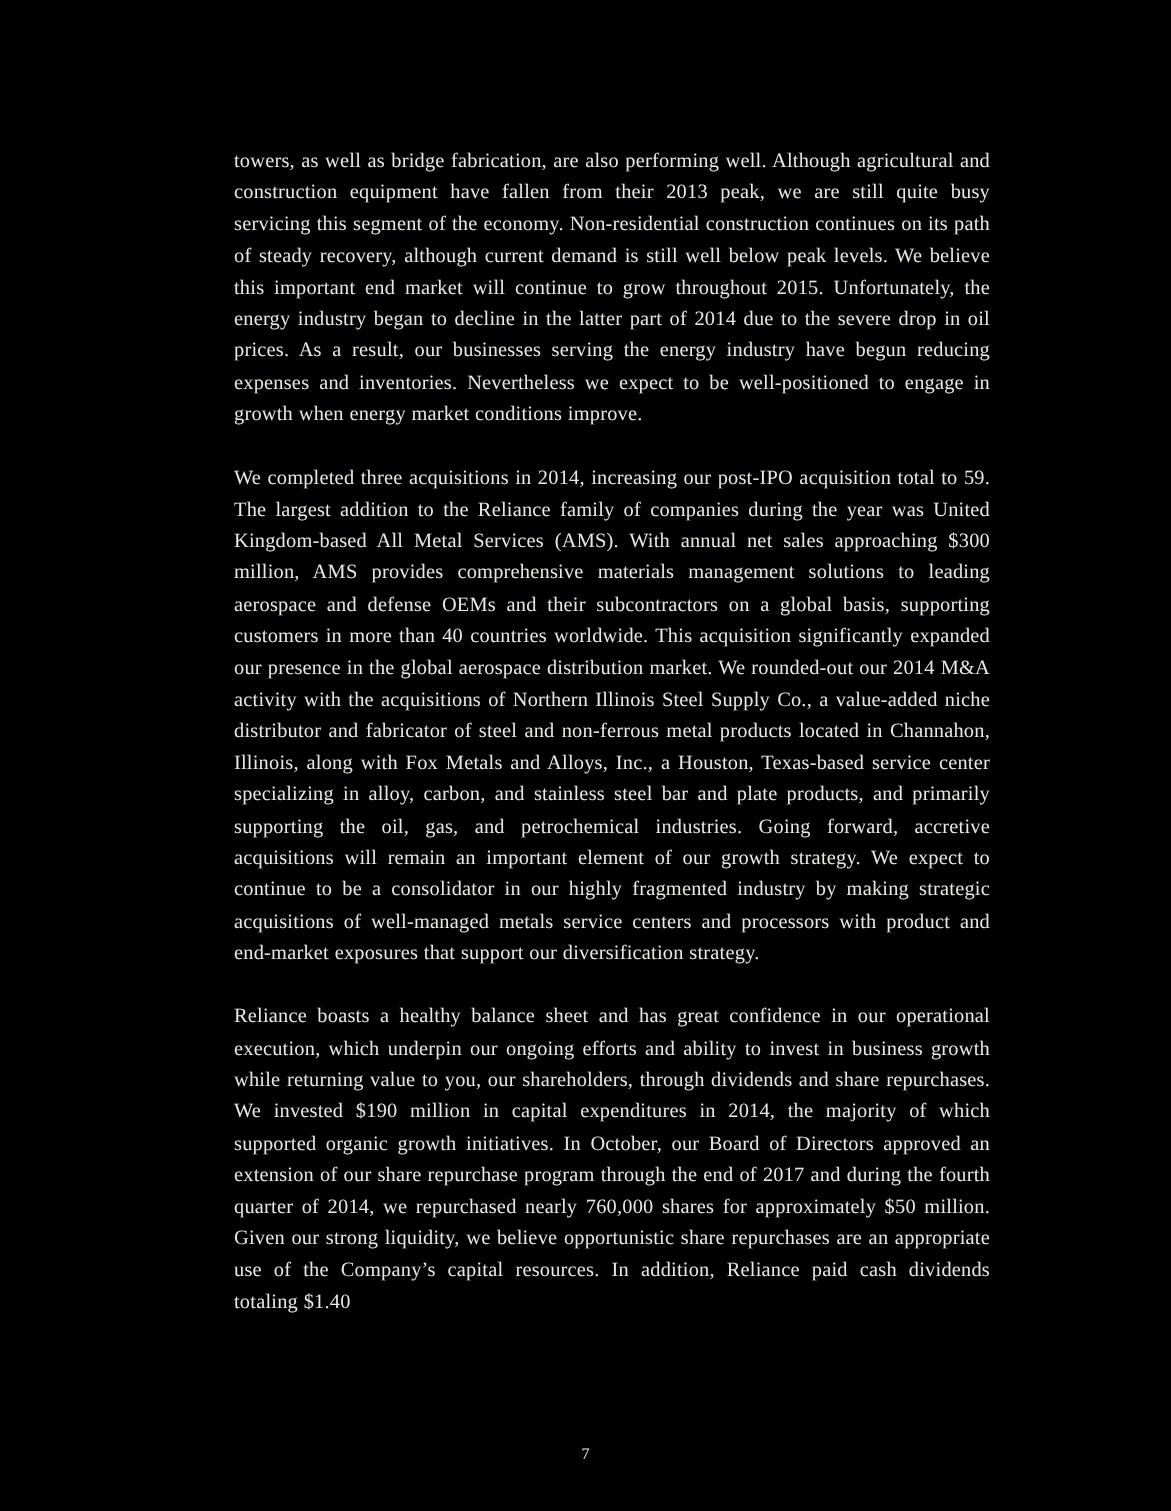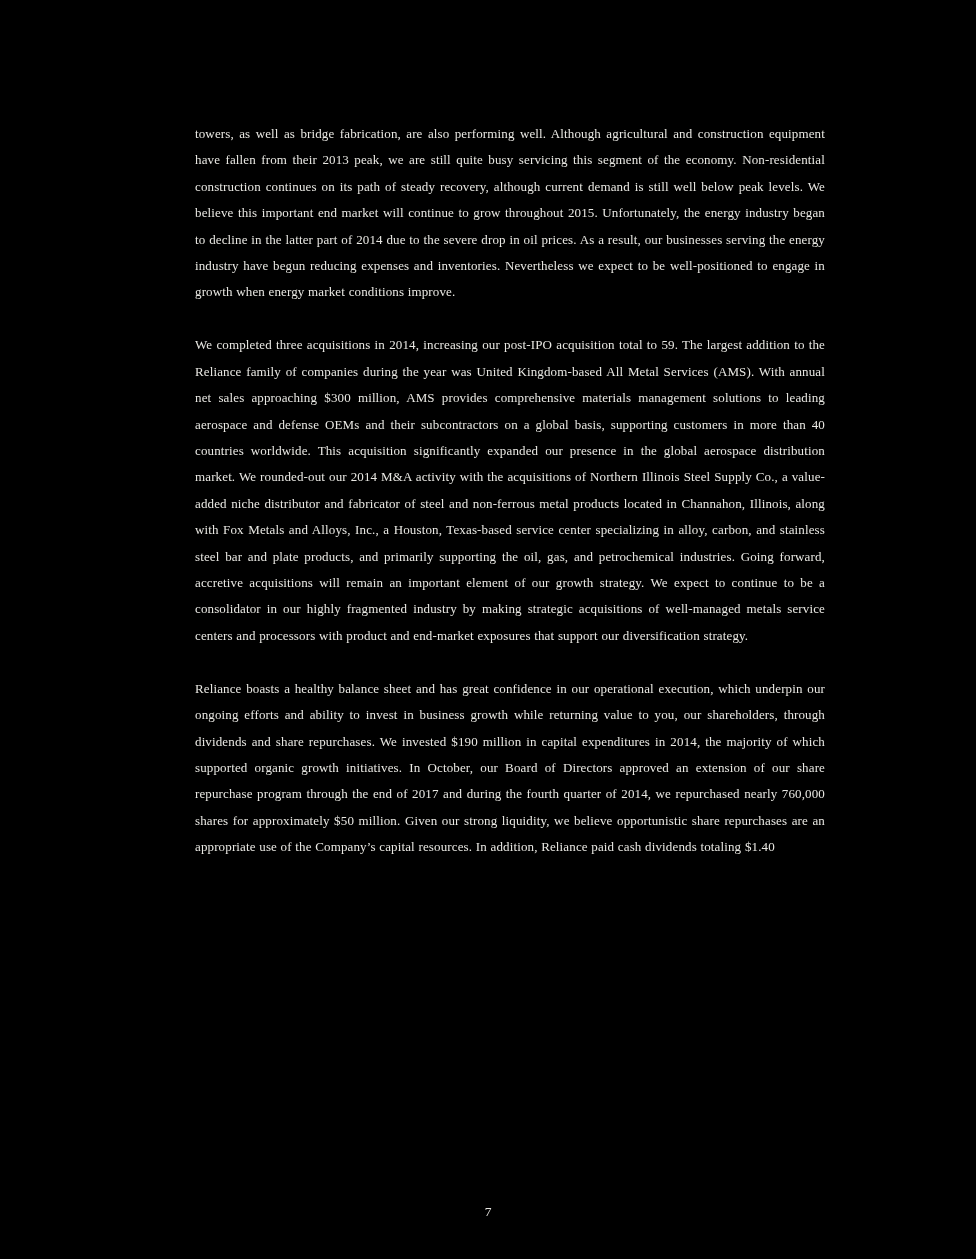--- a/index.html
+++ b/index.html
@@ -28,21 +28,21 @@
   #text-column {
     position: absolute;
     left: 195px;
     top: 121px;
     width: 630px;
   }
 
   .body-paragraph {
     margin: 0 0 26.5px 0;
     color: #e9e8e3;
-    font-size: 13px;
+    font-size: 17px;
     line-height: 26.4px;
     text-align: justify;
     text-justify: inter-word;
     letter-spacing: 0.01em;
     word-spacing: 0.02em;
     -webkit-font-smoothing: antialiased;
   }
   .body-paragraph:last-of-type {
     margin-bottom: 12px;
   }

